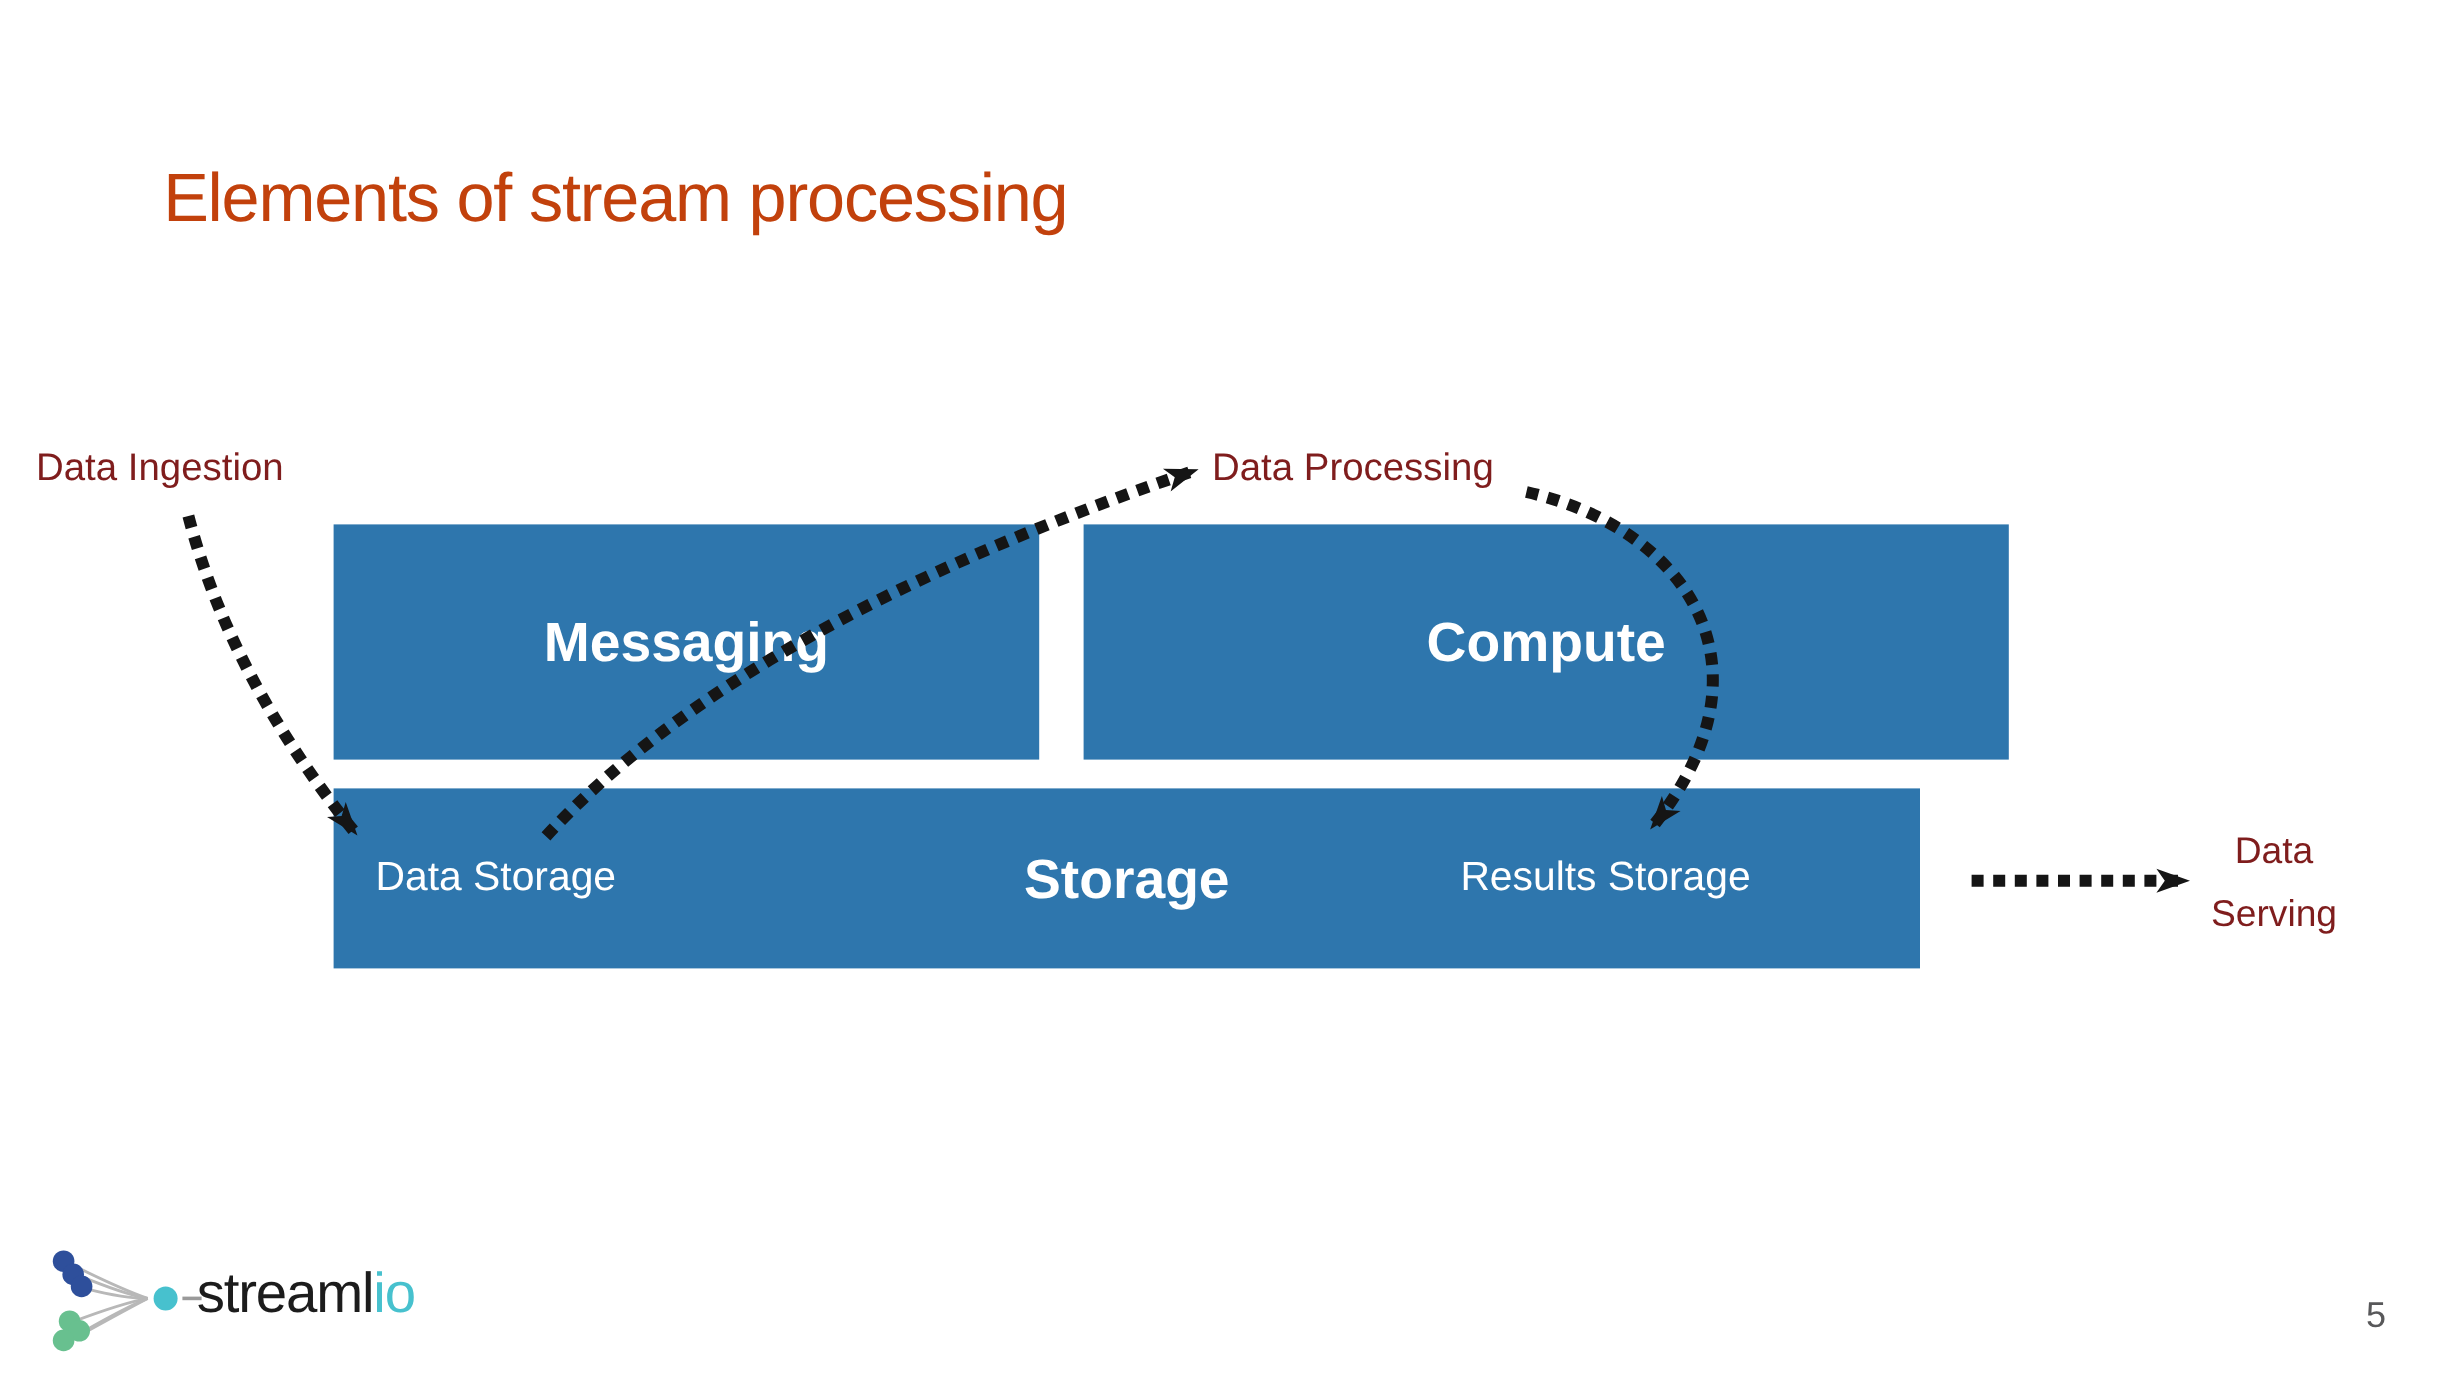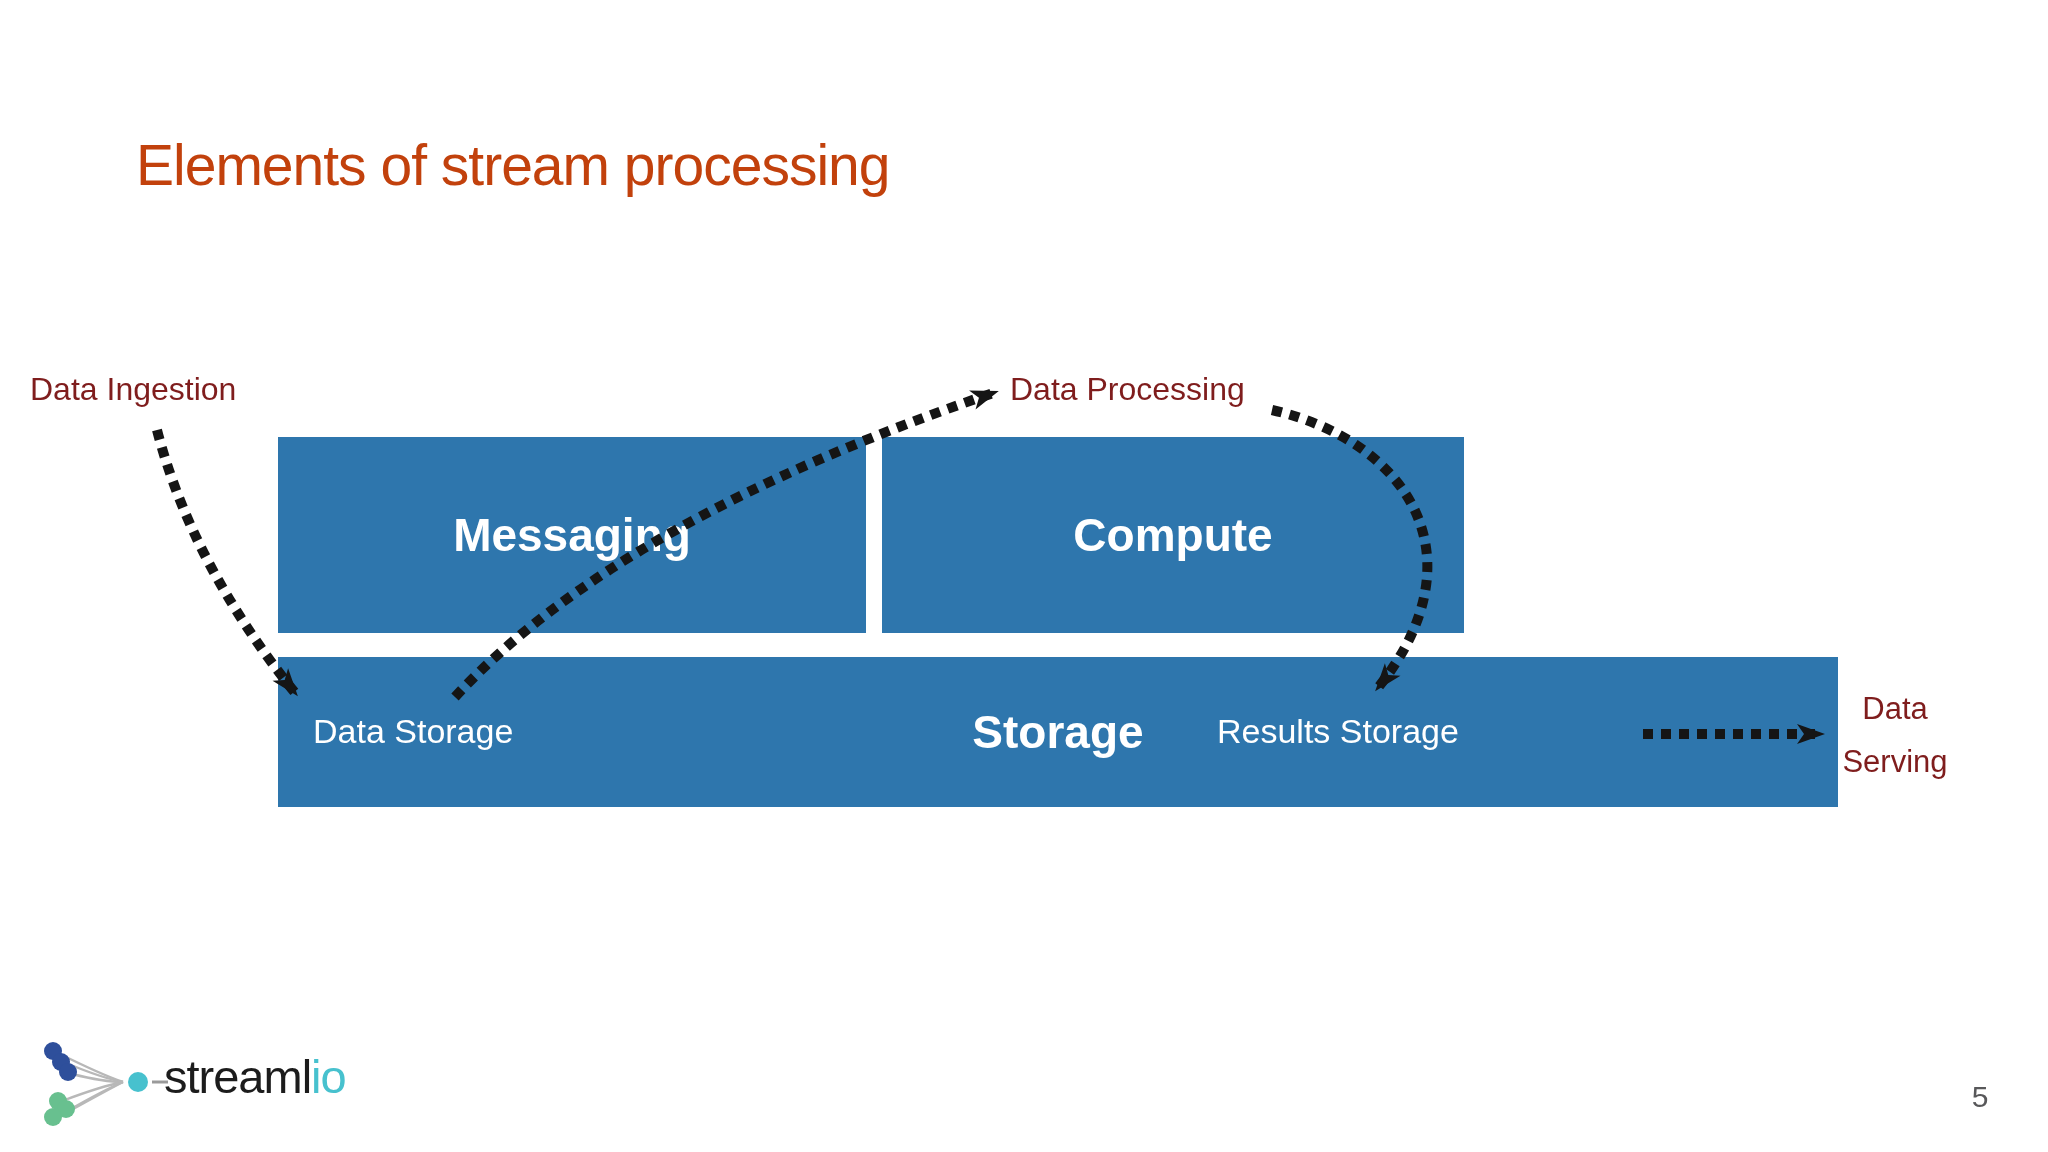--- a/index.html
+++ b/index.html
@@ -23,22 +23,22 @@
   }
 
   .box {
     position: absolute;
     background: #2e76ad;
     display: flex;
     align-items: center;
     justify-content: center;
   }
   .box-messaging { left: 278px; top: 437px; width: 588px; height: 196px; }
-  .box-compute   { left: 882px; top: 437px; width: 582px; height: 196px; }
-  .box-storage   { left: 278px; top: 657px; width: 1560px; height: 150px; }
+  .box-compute   { left: 903px; top: 437px; width: 771px; height: 196px; }
+  .box-storage   { left: 278px; top: 657px; width: 1322px; height: 150px; }
 
   .box-title {
     color: #ffffff;
     font-size: 46px;
     font-weight: 700;
     white-space: nowrap;
   }
   .sub-label {
     position: absolute;
     color: #ffffff;

